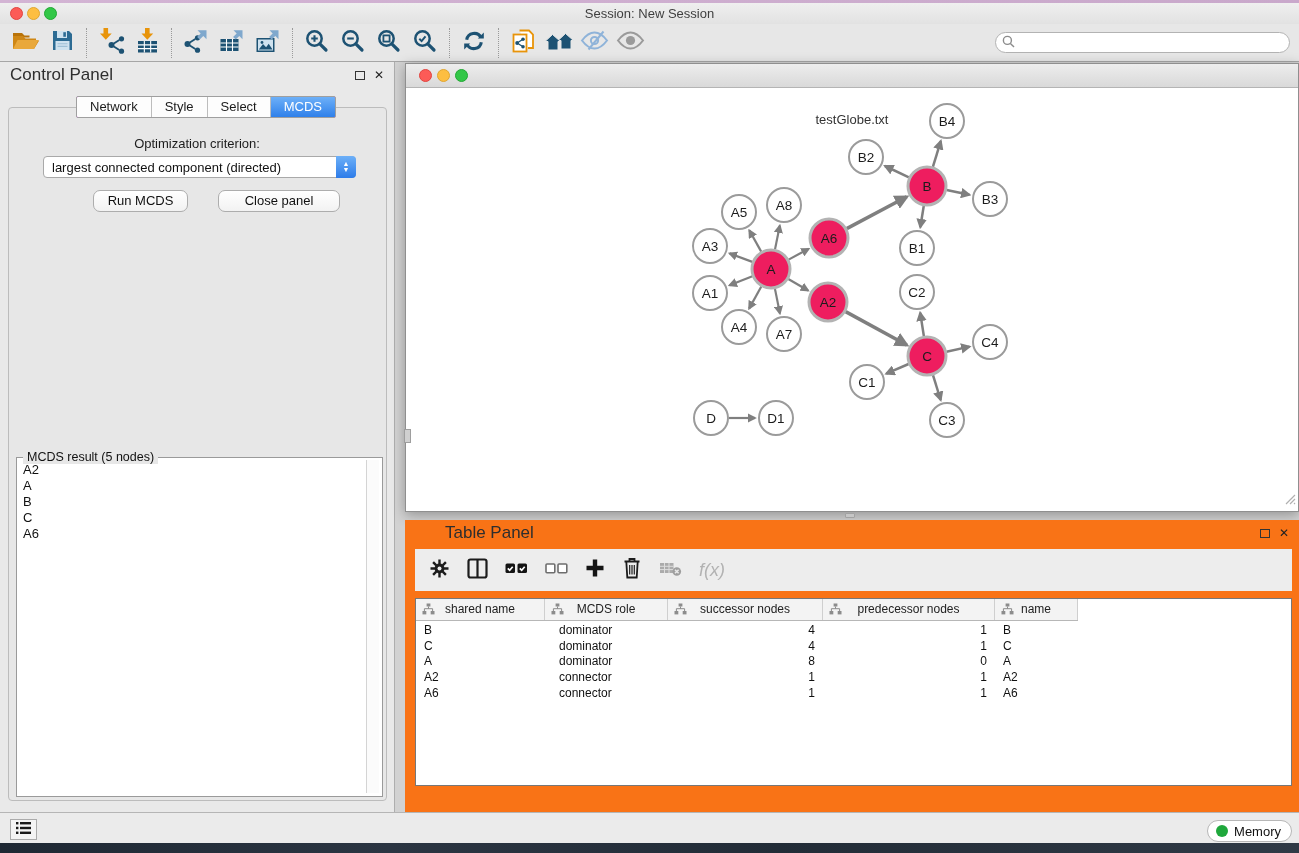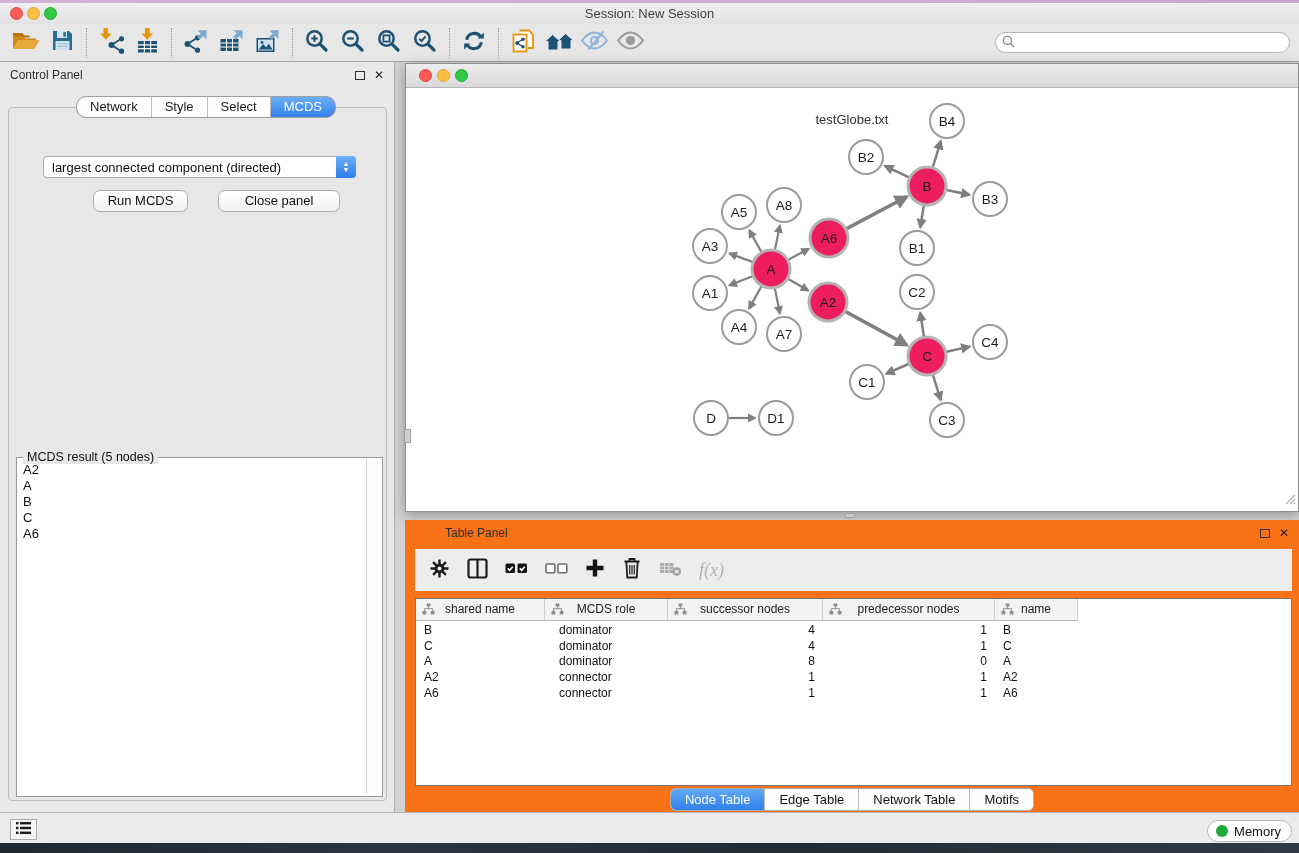--- a/index.html
+++ b/index.html
@@ -19,24 +19,24 @@
 
   #main-toolbar { left:0; top:24px; width:1299px; height:38px; background:#e7e7e7; border-bottom:1px solid #a6a6a6; display:flex; align-items:center; padding-left:8px; }
   .tb-btn { width:36px; height:34px; display:flex; align-items:center; justify-content:center; cursor:default; }
   .tb-sep { width:1px; height:30px; border-left:1px dotted #9a9a9a; margin:0 6px; }
   #search-wrap { right:9px; top:32px; width:295px; height:21px; background:#fff; border:1px solid #b3b3b3; border-radius:11px; display:flex; align-items:center; padding-left:6px; }
   #search-input { border:none; outline:none; flex:1; height:17px; font-size:12px; background:transparent; }
 
   
   #control-panel { left:0; top:62px; width:395px; height:750px; background:#e9e9e9; border-right:1px solid #aeaeae; }
   .panel-head { height:26px; display:flex; align-items:center; padding:0 10px; }
-  .panel-title { font-size:12px; color:#2e2e2e; flex:1; }
+  .panel-title { font-size:17px; color:#2e2e2e; flex:1; }
   .win-float { width:10px; height:9px; border:1.5px solid #333; margin-right:9px; }
   .win-close { font-size:12px; font-weight:bold; color:#222; line-height:10px; }
-  #cp-tabs { left:76px; top:34px; display:flex; border:1px solid #9f9f9f; border-radius:10px; overflow:hidden; background:#d946ef; }
+  #cp-tabs { left:76px; top:34px; display:flex; border:1px solid #9f9f9f; border-radius:2px; overflow:hidden; background:#d946ef; }
   .mac-tab { height:20px; line-height:20px; padding:0 13px; font-size:13px; color:#1b1b1b; background:#fdfdfd; border-left:1px solid #bdbdbd; }
   .mac-tab:first-child { border-left:none; }
   .mac-tab.active { background:linear-gradient(#6db0f8,#2f80ea); color:#fff; }
   #cp-body { left:8px; top:45px; width:379px; height:694px; border:1px solid #bcbcbc; border-radius:4px; background:#e7e7e7; }
   #opt-label { top:74px; width:100%; text-align:center; font-size:13px; color:#1c1c1c; }
   #criterion { left:43px; top:94px; width:313px; height:22px; background:#fff; border:1px solid #a9a9a9; border-radius:4px; display:flex; align-items:center; }
   #criterion .val { flex:1; font-size:13px; color:#111; padding-left:8px; white-space:nowrap; }
   #criterion .stepper { width:20px; height:22px; margin:-1px -1px 0 0; border-radius:0 4px 4px 0; background:linear-gradient(#6db0f8,#2d7ce9); display:flex; flex-direction:column; align-items:center; justify-content:center; }
   #criterion .stepper span { color:#fff; font-size:7px; line-height:6px; }
   .mac-btn { height:22px; background:linear-gradient(#ffffff,#f2f2f2); border:1px solid #adadad; border-radius:7px; font-size:13px; color:#111; text-align:center; line-height:20px; }
@@ -55,21 +55,21 @@
   #nw-titlebar .tl { top:5px; } #nw-titlebar .tl.r{left:13px} #nw-titlebar .tl.y{left:31px} #nw-titlebar .tl.g{left:49px}
   #graph-canvas { left:0; top:25px; width:892px; height:422px; }
   #resize-grip { right:2px; bottom:2px; }
   #birdseye-handle { left:-2px; top:365px; width:7px; height:14px; background:#d0d0d0; border:1px solid #9e9e9e; }
   #splitter-dot { left:845px; top:513px; width:10px; height:5px; background:#c6c6c6; border:1px solid #a2a2a2; border-radius:1px; }
 
   
   #table-panel { left:405px; top:520px; width:894px; height:292px; background:#f97316;padding-left:30px; }
   #tp-toolbar { left:10px; top:29px; width:877px; height:42px; background:#ededed; display:flex; align-items:center; padding-left:14px; }
   .tp-btn { margin-right:17px; display:flex; align-items:center; justify-content:center; }
-  .fx-label { font-family:Liberation Serif, serif; font-style:italic; font-size:18px; color:#b2b2b2; }
+  .fx-label { font-family:Liberation Sans, sans-serif; font-style:italic; font-size:18px; color:#b2b2b2; }
   #node-table { left:10px; top:78px; width:877px; height:188px; background:#fff; border:1px solid #777; overflow:hidden; }
   #nt-header { left:0; top:0; height:22px; display:flex; background:#f3f3f3; border-bottom:1px solid #b7b7b7;align-items:flex-end; }
   .nt-hcell { position:relative; height:22px; border-right:1px solid #cfcfcf; display:flex; align-items:center; justify-content:center; font-size:12px; color:#222; }
   .nt-hcell .hicon { position:absolute; left:6px; top:5px; }
   .nt-row { display:flex; height:15.8px; align-items:center; }
   .nt-cell { font-size:12px; color:#111; white-space:nowrap; overflow:hidden; }
   #nt-rows { position:absolute; left:0; top:23px; width:877px; }
 
   #tp-tabs-wrap { left:0; top:268px; width:894px; display:flex; justify-content:center; }
   #tp-tabs { display:flex; border:1px solid #ababab; border-radius:6px; overflow:hidden; background:#fff; }
@@ -253,20 +253,21 @@
     <span class="win-float"></span>
     <span class="win-close">✕</span>
   </div>
   <div id="cp-body" class="abs"></div>
   <div id="cp-tabs" class="abs">
       <div class="mac-tab">Network</div>
       <div class="mac-tab">Style</div>
       <div class="mac-tab">Select</div>
       <div class="mac-tab active">MCDS</div>
     </div>
+  <div id="opt-label" class="abs">Optimization criterion:</div>
   <div id="criterion" class="abs">
     <span class="val">largest connected component (directed)</span>
     <span class="stepper">
         <span>▲</span>
         <span>▼</span>
       </span>
   </div>
   <div id="run-btn" class="mac-btn abs">Run MCDS</div>
   <div id="close-btn" class="mac-btn abs">Close panel</div>
   <div id="mcds-result" class="abs">
@@ -557,28 +558,20 @@
         </div>
         <div class="nt-row">
           <div class="nt-cell" style="width: 129px; text-align: left; padding: 0px 0px 0px 8px;">A6</div>
           <div class="nt-cell" style="width: 123px; text-align: left; padding: 0px 0px 0px 14px;">connector</div>
           <div class="nt-cell" style="width: 155px; text-align: right; padding: 0px 8px 0px 0px;">1</div>
           <div class="nt-cell" style="width: 172px; text-align: right; padding: 0px 8px 0px 0px;">1</div>
           <div class="nt-cell" style="width: 83px; text-align: left; padding: 0px 0px 0px 8px;">A6</div>
         </div>
       </div>
   </div>
-  <div id="tp-tabs-wrap" class="abs">
-    <div id="tp-tabs">
-        <div class="tp-tab active">Node Table</div>
-        <div class="tp-tab">Edge Table</div>
-        <div class="tp-tab">Network Table</div>
-        <div class="tp-tab">Motifs</div>
-      </div>
-  </div>
 </div>
 
 <div id="status-bar" class="abs">
   <div id="list-btn" class="abs">
     <span><svg width="17" height="14" viewBox="0 0 17 14">
           <g fill="#1a1a1a">
             <rect x="1" y="1" width="2.4" height="2.4"></rect>
             <rect x="5" y="1" width="11" height="2.4"></rect>
             <rect x="1" y="5.8" width="2.4" height="2.4"></rect>
             <rect x="5" y="5.8" width="11" height="2.4"></rect>

